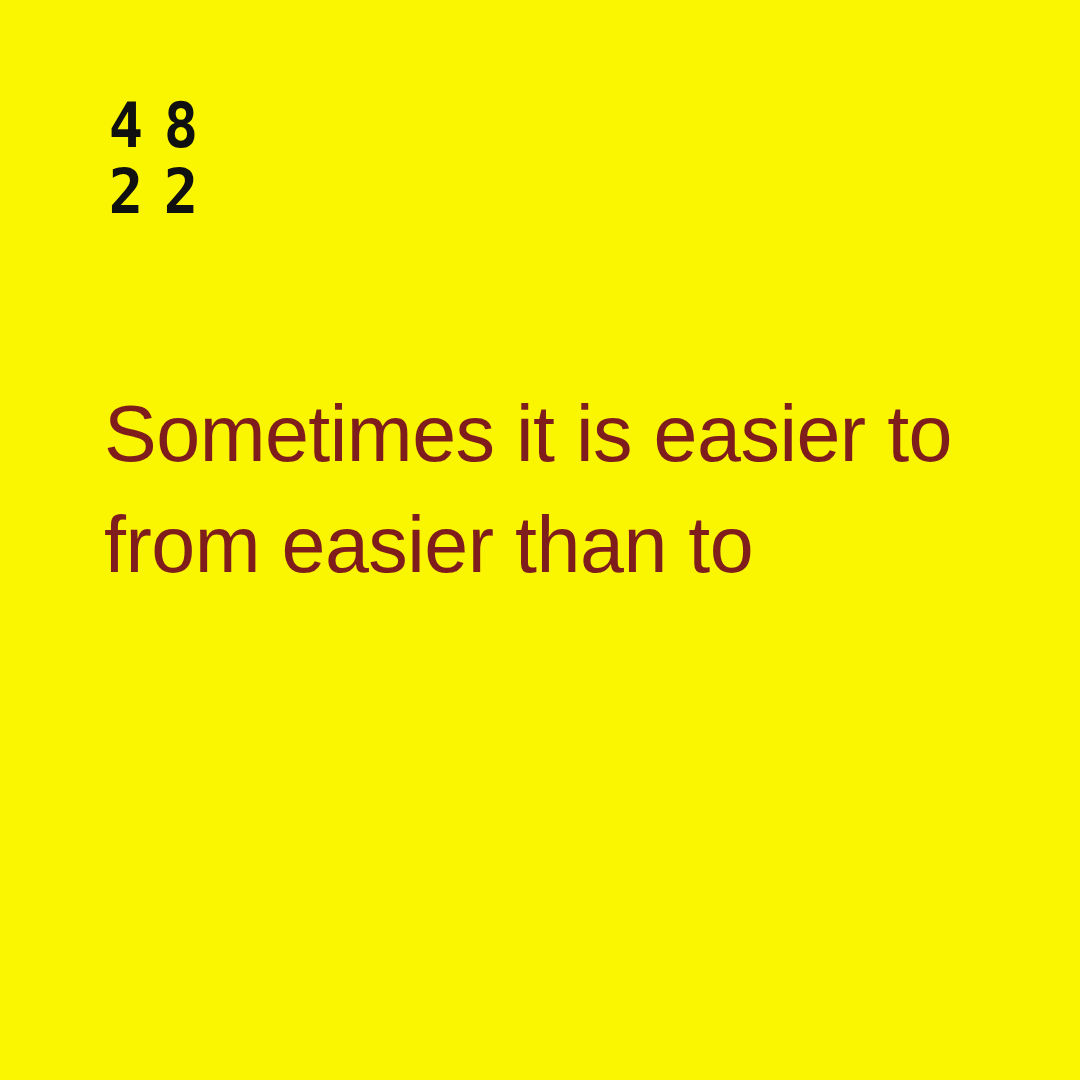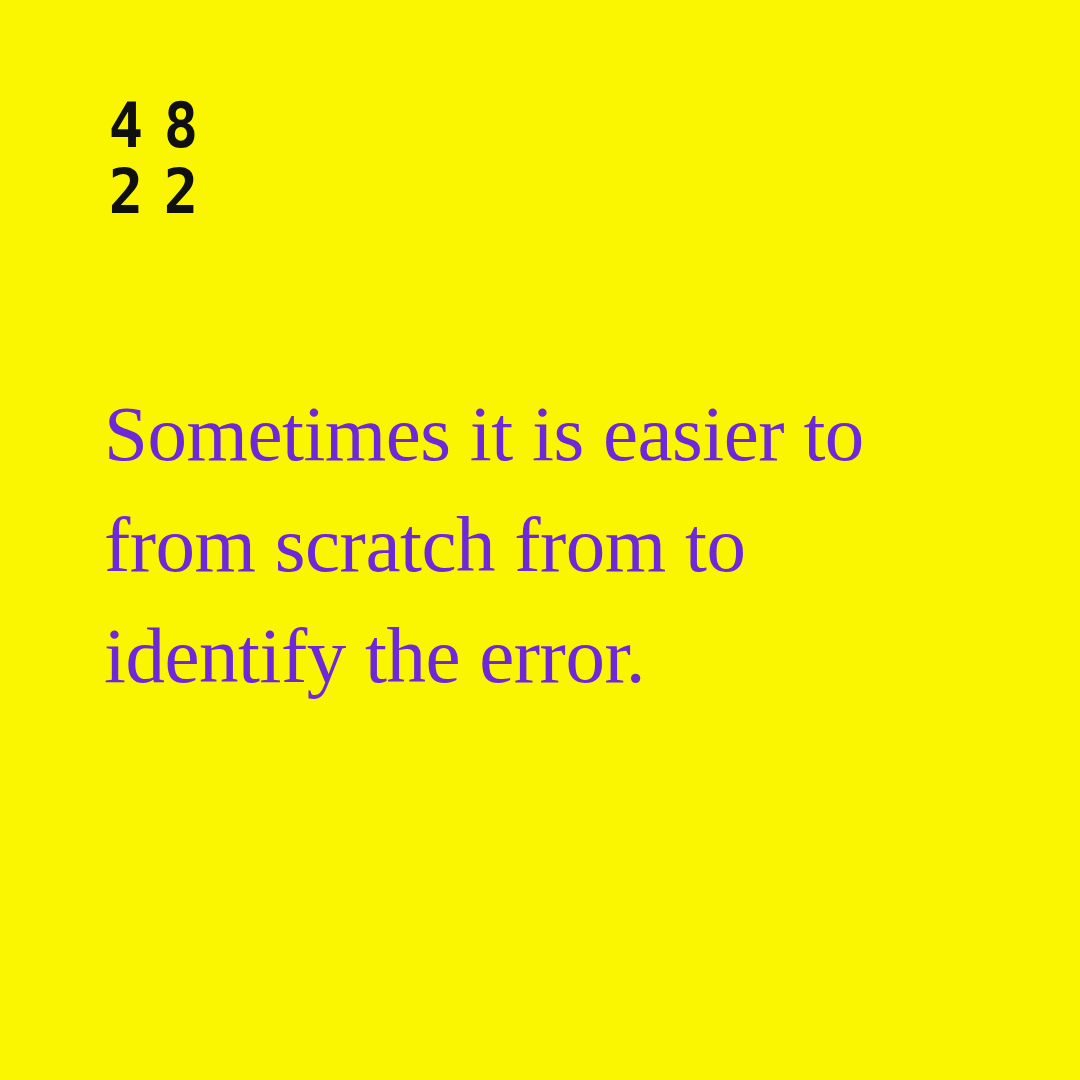--- a/index.html
+++ b/index.html
@@ -59,22 +59,22 @@
   
   #quote {
     position: absolute;
     left: 104px;
     top: 378px;
     width: 880px;
   }
 
   .quote-line {
     display: block;
-    color: #6d28d9;
-    font-family: Liberation Serif, serif;
+    color: #7f1d1d;
+    font-family: Liberation Sans, sans-serif;
     font-size: 79px;
     font-weight: 300;
     line-height: 111px;
     letter-spacing: -0.5px;
     white-space: pre;
   }
 </style>
 </head>
 <body>
 
@@ -89,17 +89,16 @@
 
     <div class="number-row">
       <span class="digit">2</span>
       <span class="digit">2</span>
     </div>
 
   </div>
 
   <div id="quote">
     <span class="quote-line">Sometimes it is easier to</span>
-    <span class="quote-line">from scratch from to</span>
-    <span class="quote-line">identify the error.</span>
+    <span class="quote-line">from easier than to</span>
   </div>
 
 </div>
 
 </body></html>

